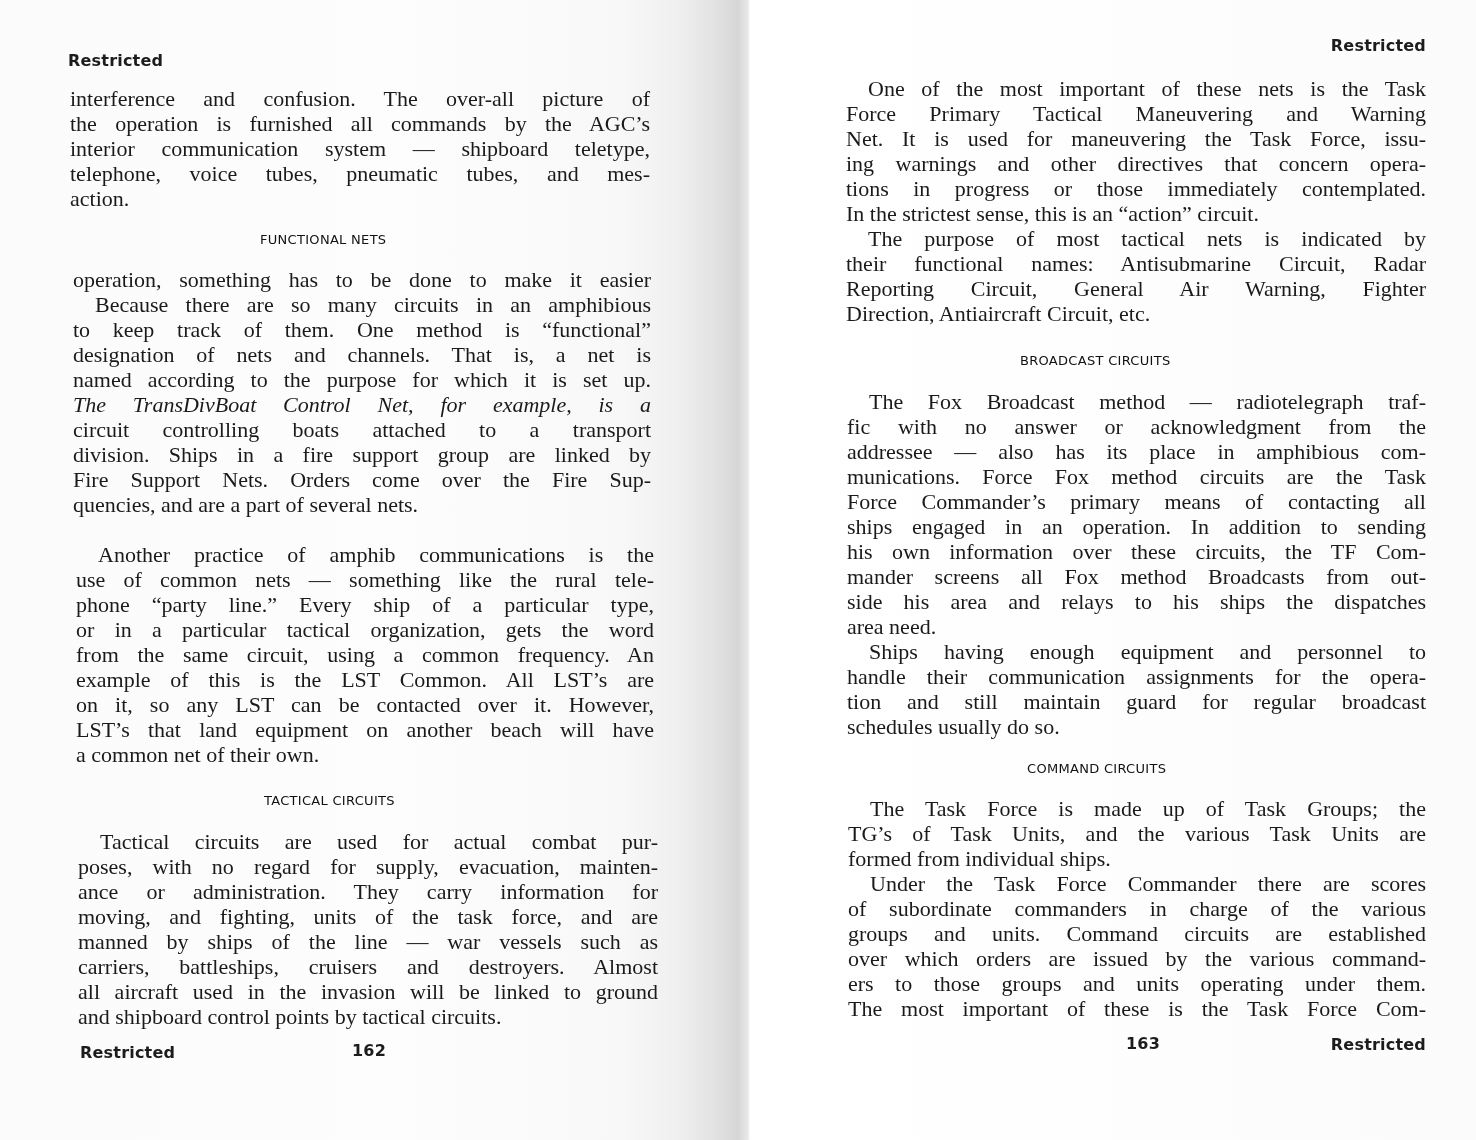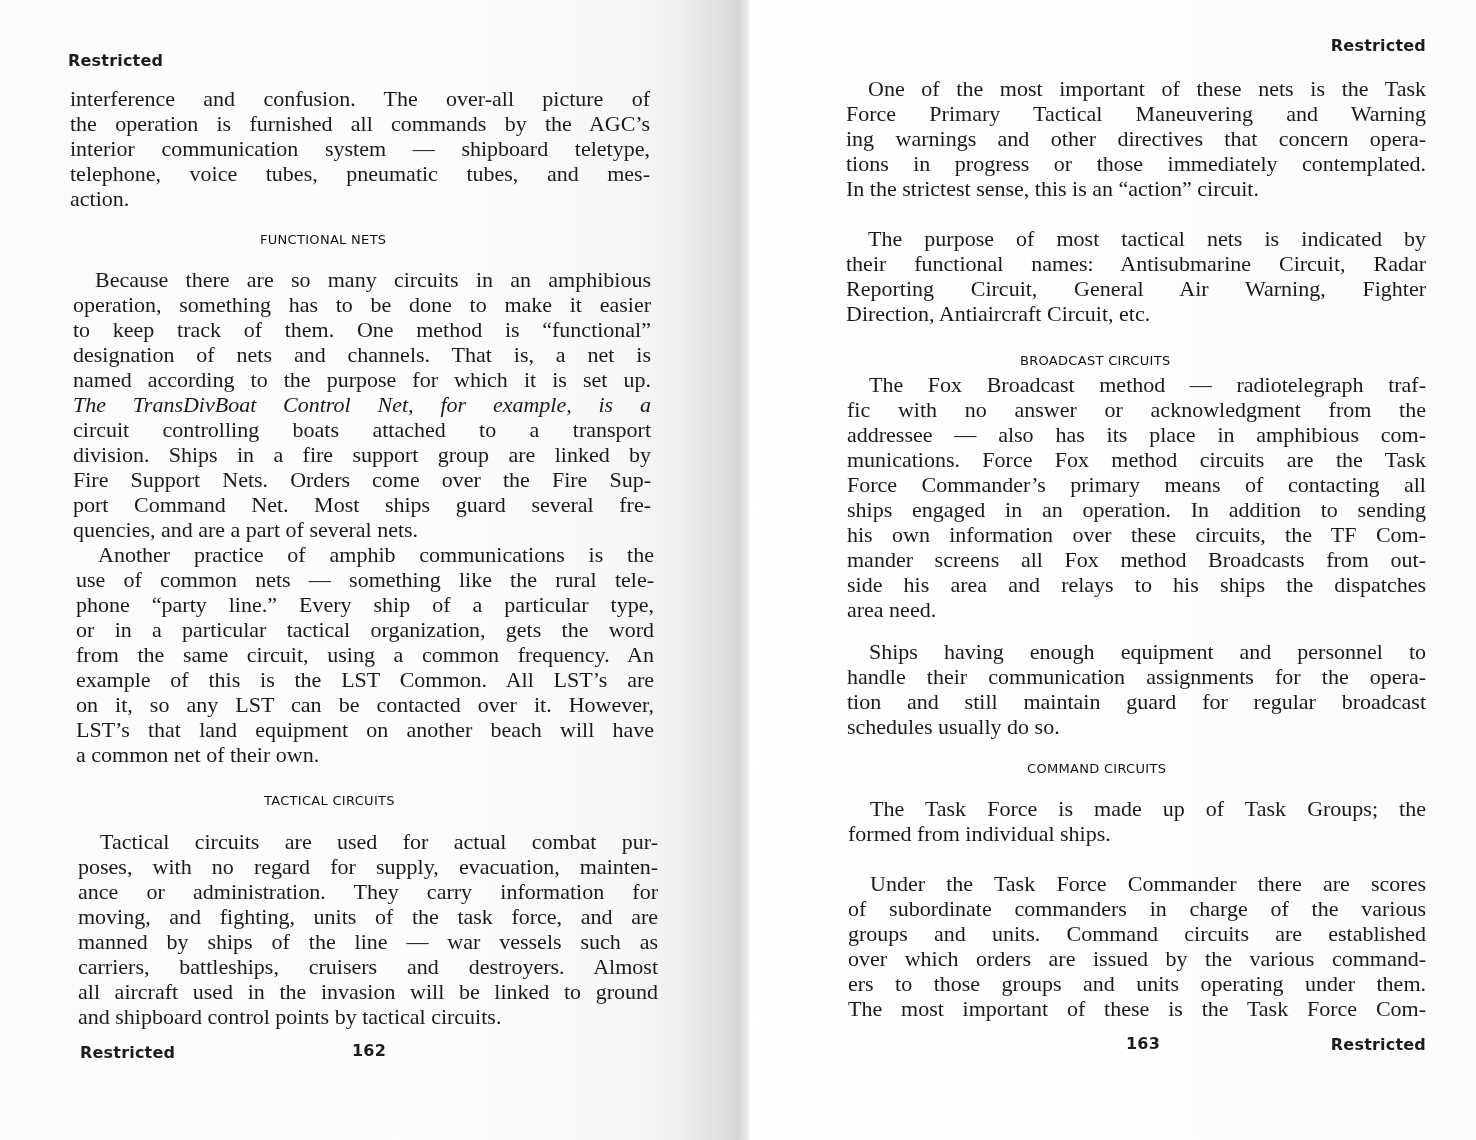--- a/index.html
+++ b/index.html
@@ -90,30 +90,29 @@
       <span class="line">interference and confusion.  The over-all picture of</span>
       <span class="line">the operation is furnished all commands by the AGC’s</span>
       <span class="line">interior communication system — shipboard teletype,</span>
       <span class="line">telephone, voice tubes, pneumatic tubes, and mes-</span>
       <span class="line last">action.</span>
     </div>
 
     <div class="heading" style="left:260px; top:232px;">FUNCTIONAL  NETS</div>
 
     <div class="body-text" style="left:73px; top:267px; width:578px;">
+      <span class="line">operation, something has to be done to make it easier</span>
       <span class="line indent">Because there are so many circuits in an amphibious</span>
-      <span class="line">operation, something has to be done to make it easier</span>
       <span class="line">to keep track of them.  One method is “functional”</span>
       <span class="line">designation of nets and channels.  That is, a net is</span>
       <span class="line">named according to the purpose for which it is set up.</span>
       <span class="line" style="font-style:italic;"><em>The TransDivBoat Control Net</em><span>, for example, is a</span></span>
       <span class="line">circuit controlling boats attached to a transport</span>
       <span class="line">division.  Ships in a fire support group are linked by</span>
       <span class="line">Fire Support Nets.  Orders come over the Fire Sup-</span>
-      <span class="line">port Command Net.  Most ships guard several fre-</span>
       <span class="line last">quencies, and are a part of several nets.</span>
     </div>
 
     <div class="body-text" style="left:76px; top:542px; width:578px;">
       <span class="line indent">Another practice of amphib communications is the</span>
       <span class="line">use of common nets — something like the rural tele-</span>
       <span class="line">phone “party line.”  Every ship of a particular type,</span>
       <span class="line">or in a particular tactical organization, gets the word</span>
       <span class="line">from the same circuit, using a common frequency.  An</span>
       <span class="line">example of this is the LST Common.  All LST’s are</span>
@@ -138,35 +137,36 @@
     <div class="running" style="left:80px; top:1043px;">Restricted</div>
     <div class="running" style="left:352px; top:1041px;">162</div>
   </div>
 
   <div class="page page-right">
     <div class="running" style="right:50px; top:36px;">Restricted</div>
 
     <div class="body-text" style="left:96px; top:76px; width:580px;">
       <span class="line indent">One of the most important of these nets is the Task</span>
       <span class="line">Force Primary Tactical Maneuvering and Warning</span>
+      <span class="line">Net.  It is used for maneuvering the Task Force, issu-</span>
       <span class="line">ing warnings and other directives that concern opera-</span>
       <span class="line">tions in progress or those immediately contemplated.</span>
       <span class="line last">In the strictest sense, this is an “action” circuit.</span>
     </div>
 
     <div class="body-text" style="left:96px; top:226px; width:580px;">
       <span class="line indent">The purpose of most tactical nets is indicated by</span>
       <span class="line">their functional names: Antisubmarine Circuit, Radar</span>
       <span class="line">Reporting Circuit, General Air Warning, Fighter</span>
       <span class="line last">Direction, Antiaircraft Circuit, etc.</span>
     </div>
 
     <div class="heading" style="left:270px; top:353px;">BROADCAST  CIRCUITS</div>
 
-    <div class="body-text" style="left:97px; top:372px; width:579px;">
+    <div class="body-text" style="left:97px; top:389px; width:579px;">
       <span class="line indent">The Fox Broadcast method — radiotelegraph traf-</span>
       <span class="line">fic with no answer or acknowledgment from the</span>
       <span class="line">addressee — also has its place in amphibious com-</span>
       <span class="line">munications.  Force Fox method circuits are the Task</span>
       <span class="line">Force Commander’s primary means of contacting all</span>
       <span class="line">ships engaged in an operation.  In addition to sending</span>
       <span class="line">his own information over these circuits, the TF Com-</span>
       <span class="line">mander screens all Fox method Broadcasts from out-</span>
       <span class="line">side his area and relays to his ships the dispatches</span>
       <span class="line last">area need.</span>
@@ -176,20 +176,21 @@
       <span class="line indent">Ships having enough equipment and personnel to</span>
       <span class="line">handle their communication assignments for the opera-</span>
       <span class="line">tion and still maintain guard for regular broadcast</span>
       <span class="line last">schedules usually do so.</span>
     </div>
 
     <div class="heading" style="left:277px; top:761px;">COMMAND  CIRCUITS</div>
 
     <div class="body-text" style="left:98px; top:796px; width:578px;">
       <span class="line indent">The Task Force is made up of Task Groups; the</span>
+      <span class="line">TG’s of Task Units, and the various Task Units are</span>
       <span class="line last">formed from individual ships.</span>
     </div>
 
     <div class="body-text" style="left:98px; top:871px; width:578px;">
       <span class="line indent">Under the Task Force Commander there are scores</span>
       <span class="line">of subordinate commanders in charge of the various</span>
       <span class="line">groups and units.  Command circuits are established</span>
       <span class="line">over which orders are issued by the various command-</span>
       <span class="line">ers to those groups and units operating under them.</span>
       <span class="line">The most important of these is the Task Force Com-</span>

